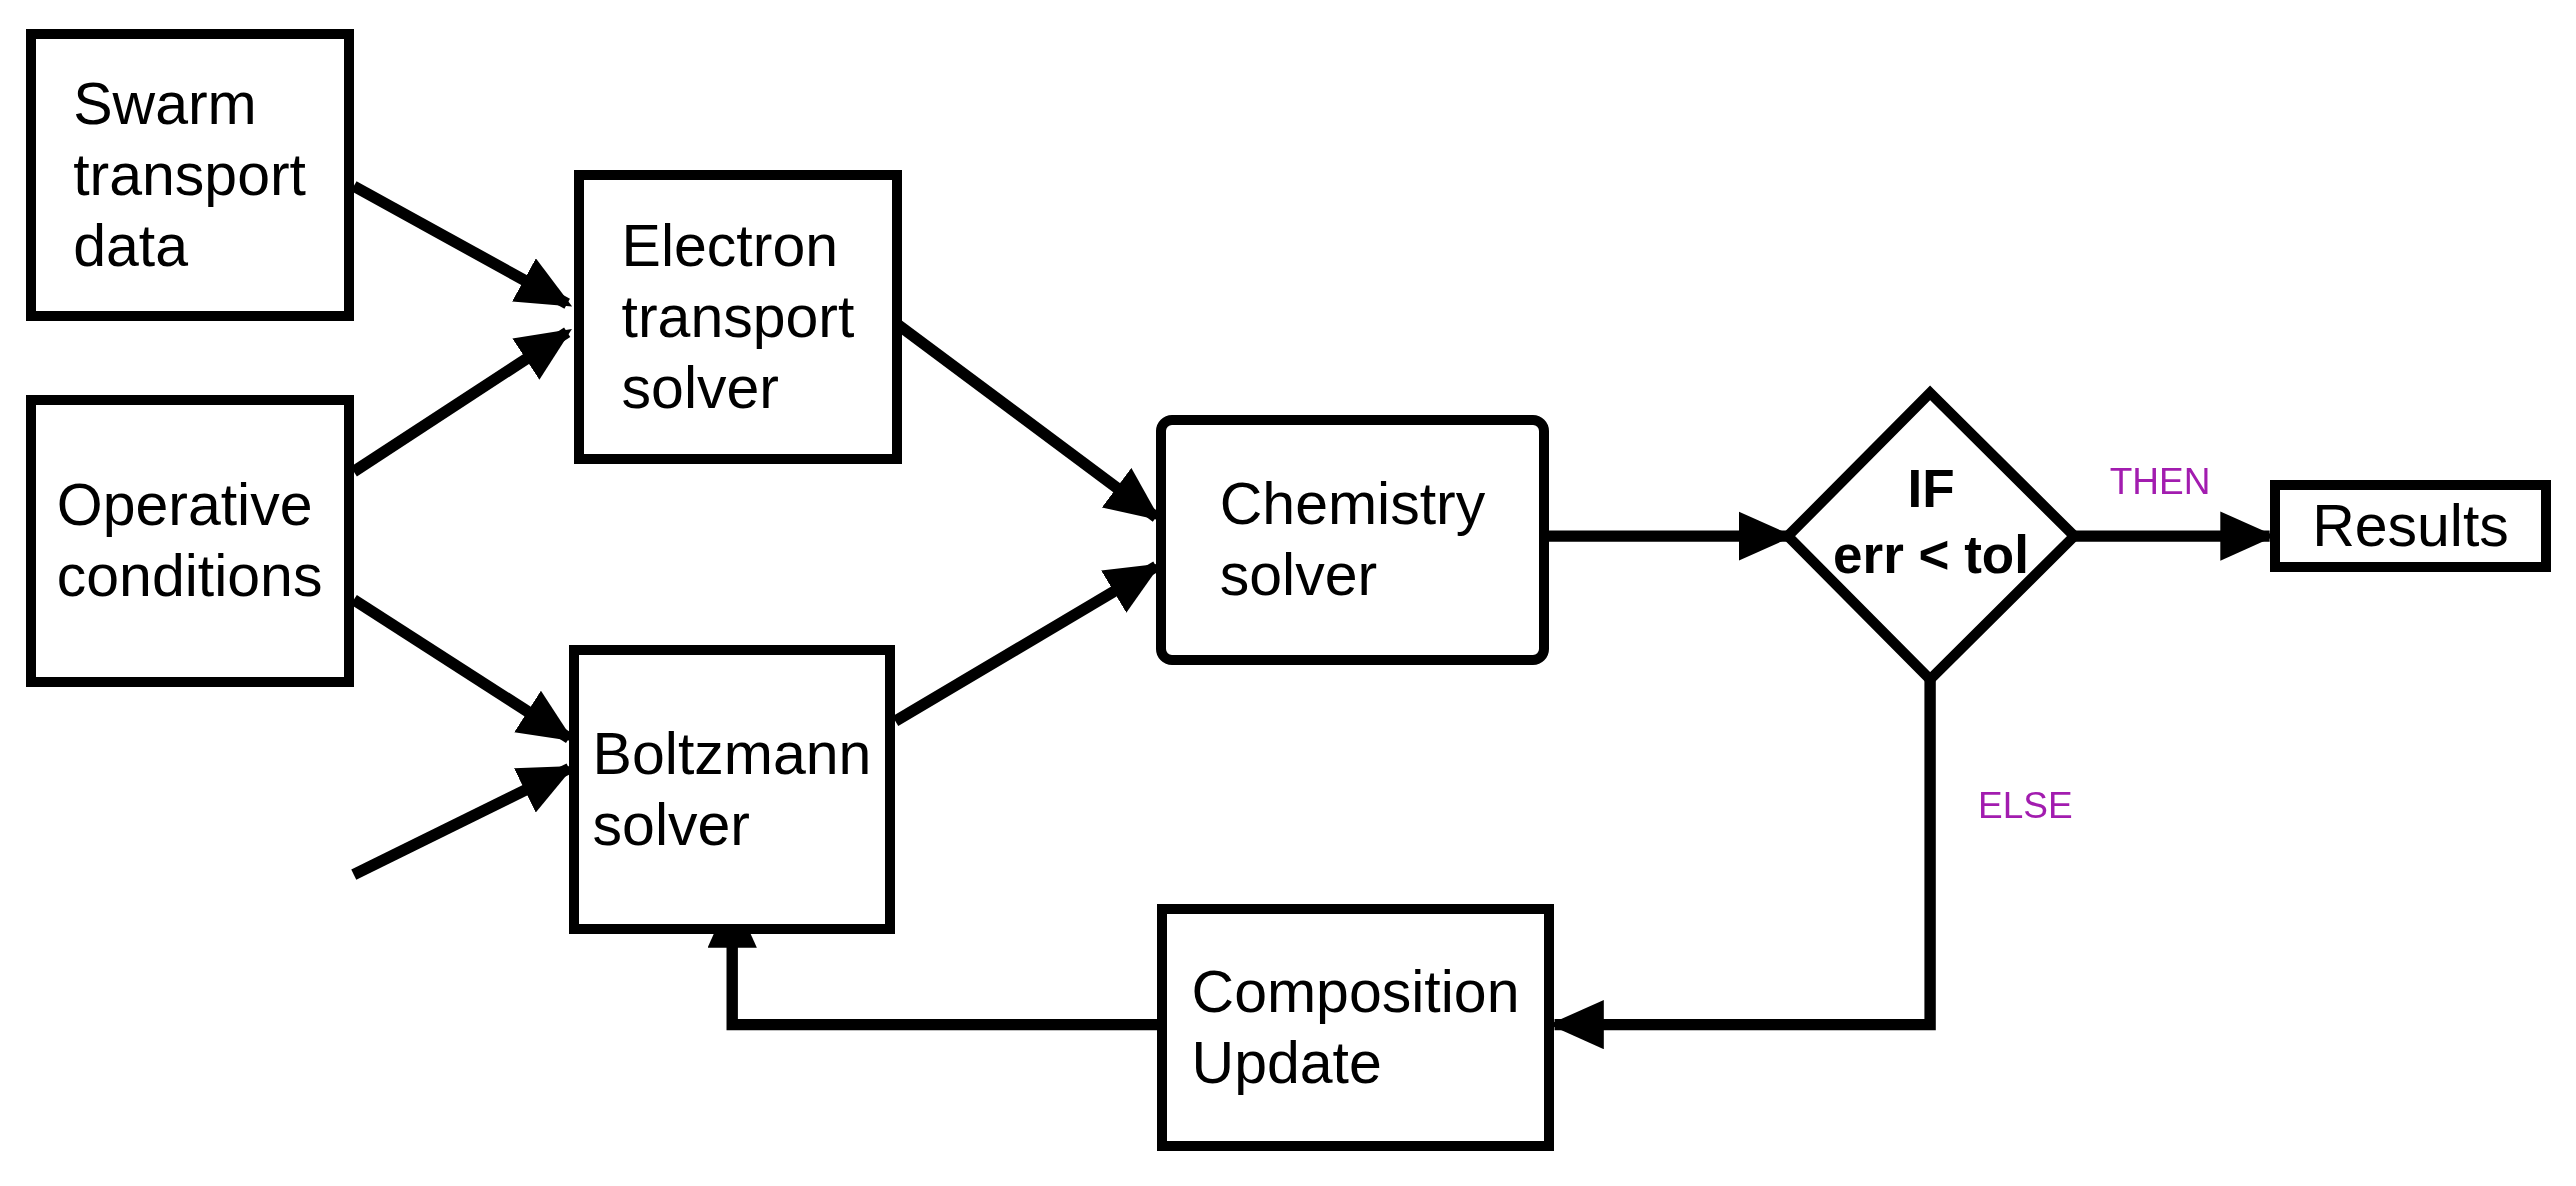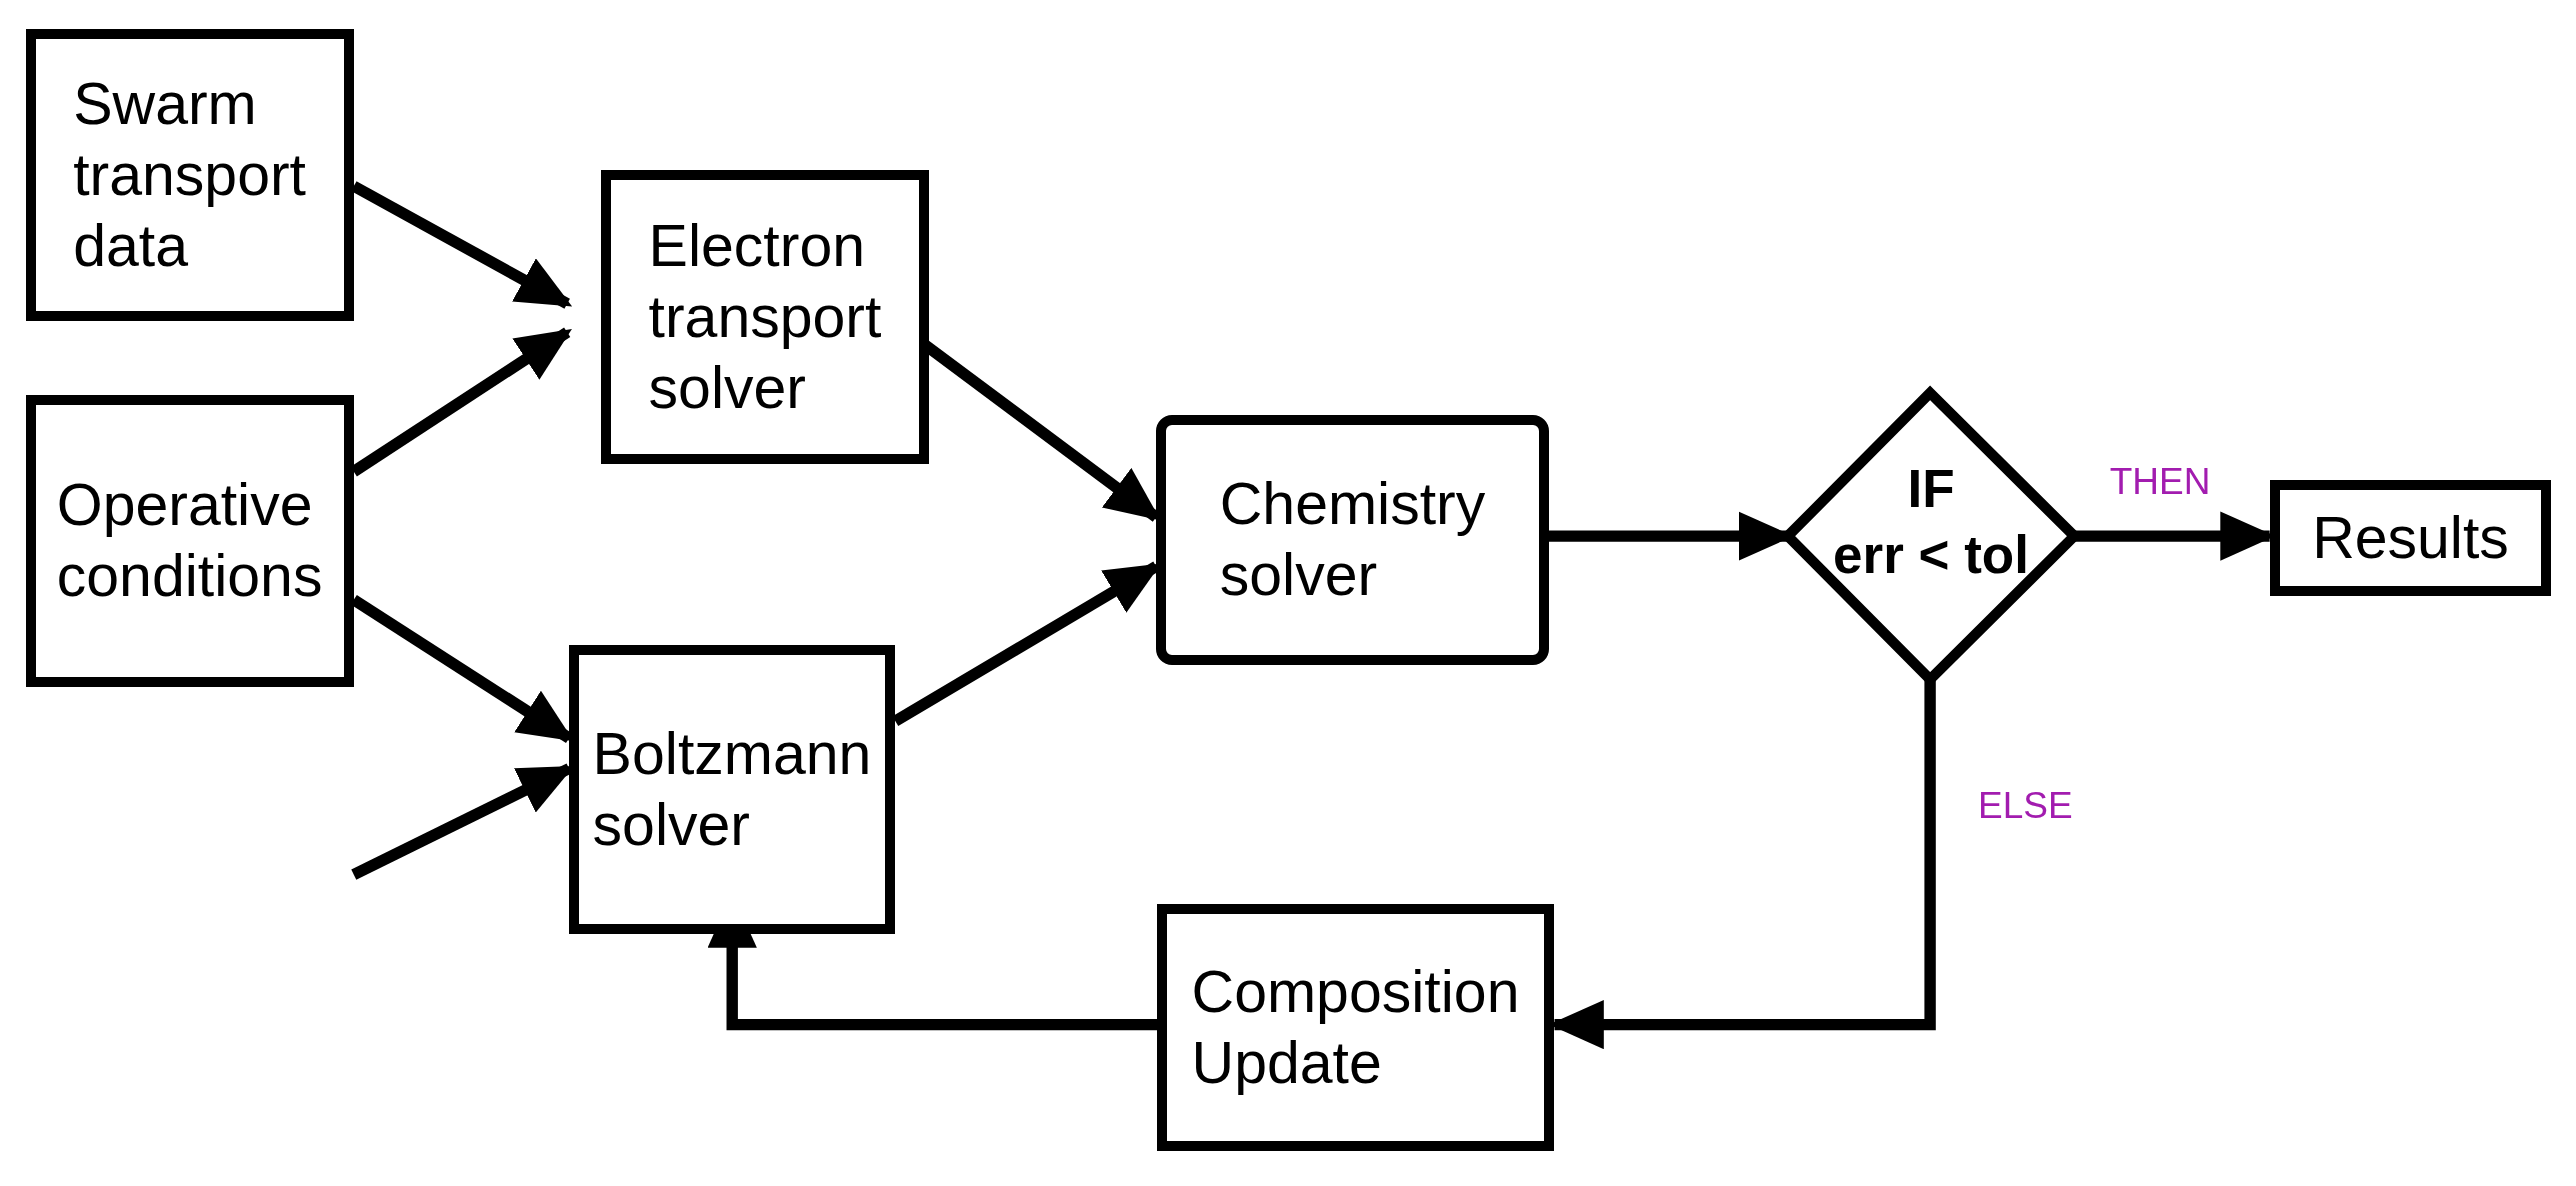--- a/index.html
+++ b/index.html
@@ -109,42 +109,42 @@
 transport
 data</span>
   </div>
 
   <div class="node" style="left:25.6px; top:395px; width:328px; height:292px;">
     <span class="node-label">Operative
 conditions</span>
   </div>
 
 
-  <div class="node" style="left:601px; top:170px; width:328px; height:294px;">
+  <div class="node" style="left:574px; top:170px; width:328px; height:294px;">
     <span class="node-label">Electron
 transport
 solver</span>
   </div>
 
   <div class="node" style="left:569px; top:645px; width:326px; height:289px;">
     <span class="node-label">Boltzmann
 solver</span>
   </div>
 
   <div class="node" style="left:1156px; top:415px; width:393px; height:250px;border-radius:16px;">
     <span class="node-label">Chemistry
 solver</span>
   </div>
 
   <div class="node" style="left:1157px; top:904px; width:397px; height:247px;">
     <span class="node-label">Composition
 Update</span>
   </div>
 
-  <div class="node" style="left:2270px; top:480px; width:281px; height:116px;">
+  <div class="node" style="left:2270px; top:480px; width:281px; height:92px;">
     <span class="node-label">Results</span>
   </div>
 
   <div class="diamond-label-wrap">
     <span class="diamond-label">IF
 err &lt; tol</span>
   </div>
 
   <div class="edge-label" id="then-label">THEN</div>
 

